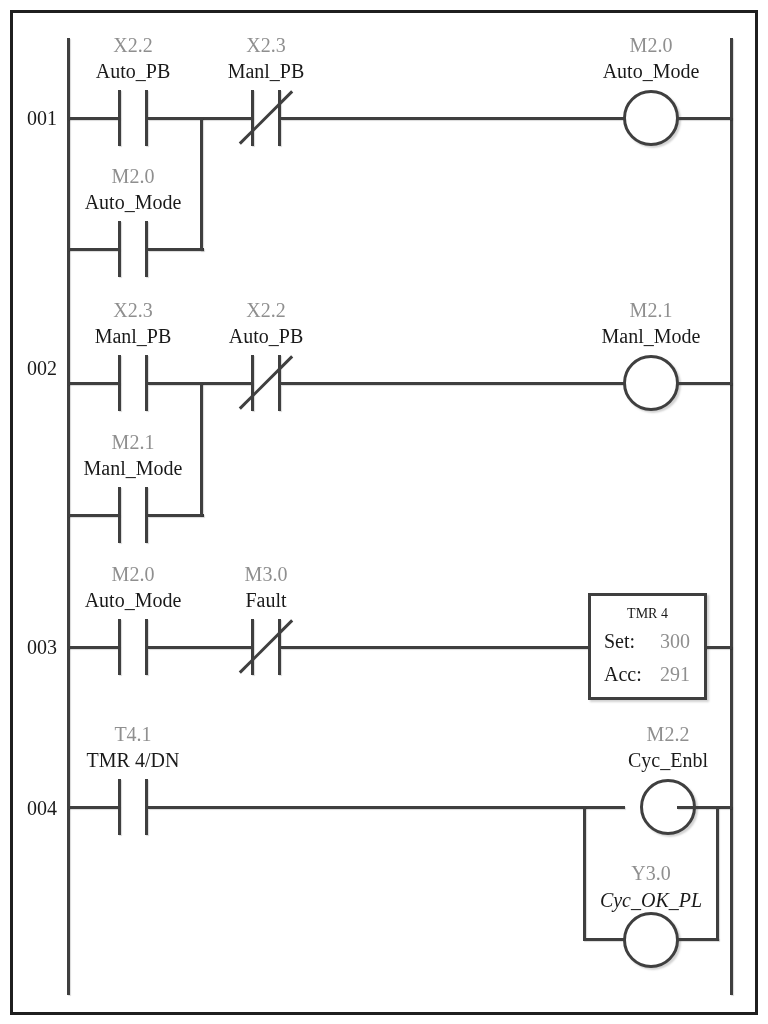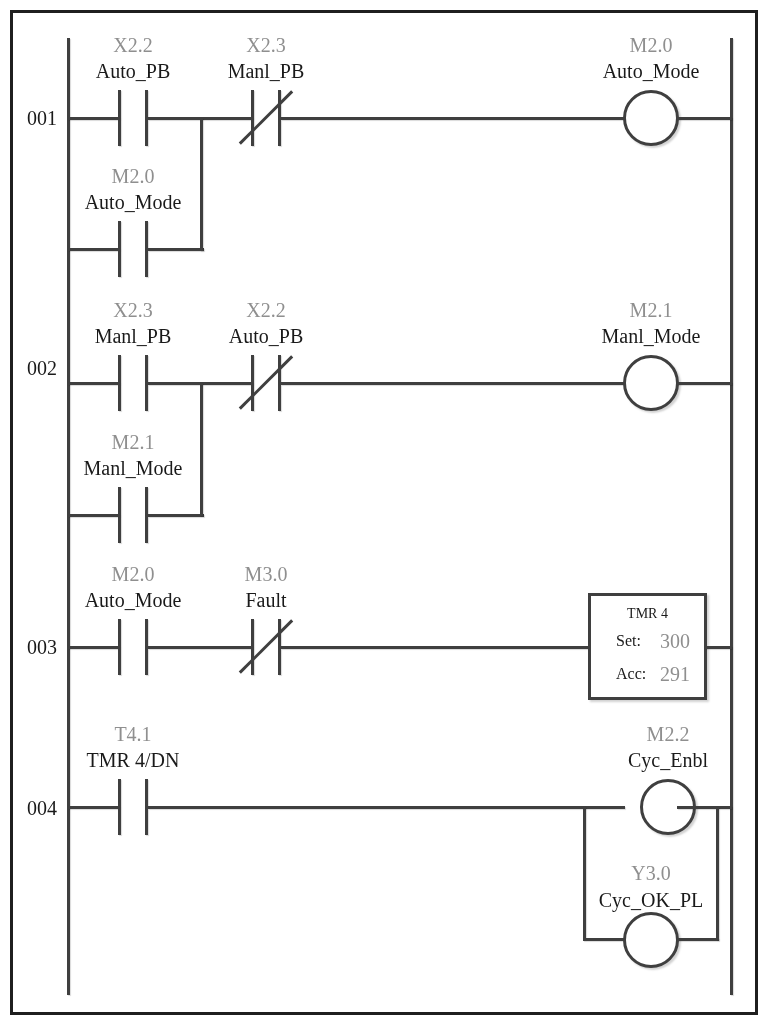--- a/index.html
+++ b/index.html
@@ -51,37 +51,37 @@
     position: absolute; left: 50%; transform: translateX(-50%);
     font-size: 20px; line-height: 22px; white-space: nowrap;
   }
   .addr { color: var(--address-text, #8f8f8f); text-align: center; }
   .tag  { color: var(--tag-text, #1a1a1a); }
   .contact .addr { top: -56px; }
   .contact .tag  { top: -30px; }
   .coil .addr { top: -56px; }
   .coil .tag  { top: -30px; }
   .coil.branch-coil .addr { top: -50px; }
-  .coil.branch-coil .tag  { top: -23px; }
+  .coil.branch-coil .tag  { top: -23px; font-style: italic; }
   .num {
     position: absolute; left: 27px; color: var(--tag-text, #1a1a1a);
     font-size: 20px; line-height: 22px;
   }
   .tmr {
     position: absolute; left: 588px; top: 593px; width: 119px; height: 107px;
     border: 3px solid var(--line, #3f3f3f); background: #ffffff;
     box-shadow: 2px 2px 2px rgba(0,0,0,0.18);
   }
   .tmr .title {
     position: absolute; top: 7px; left: 0; right: 0; text-align: center;
     color: var(--tag-text, #1a1a1a); font-size: 14px; line-height: 22px;
   }
   .tmr .lbl {
-    position: absolute; left: 25px; color: var(--tag-text, #1a1a1a);
-    font-size: 16px; line-height: 22px; text-align: center;
+    position: absolute; left: 13px; color: var(--tag-text, #1a1a1a);
+    font-size: 20px; line-height: 22px; text-align: center;
   }
   .tmr .val {
     position: absolute; right: 14px; color: var(--value-text, #8f8f8f);
     font-size: 20px; line-height: 22px;
   }
   .tmr .r1 { top: 34px; }
   .tmr .r2 { top: 67px; }
 </style>
 </head>
 <body>

